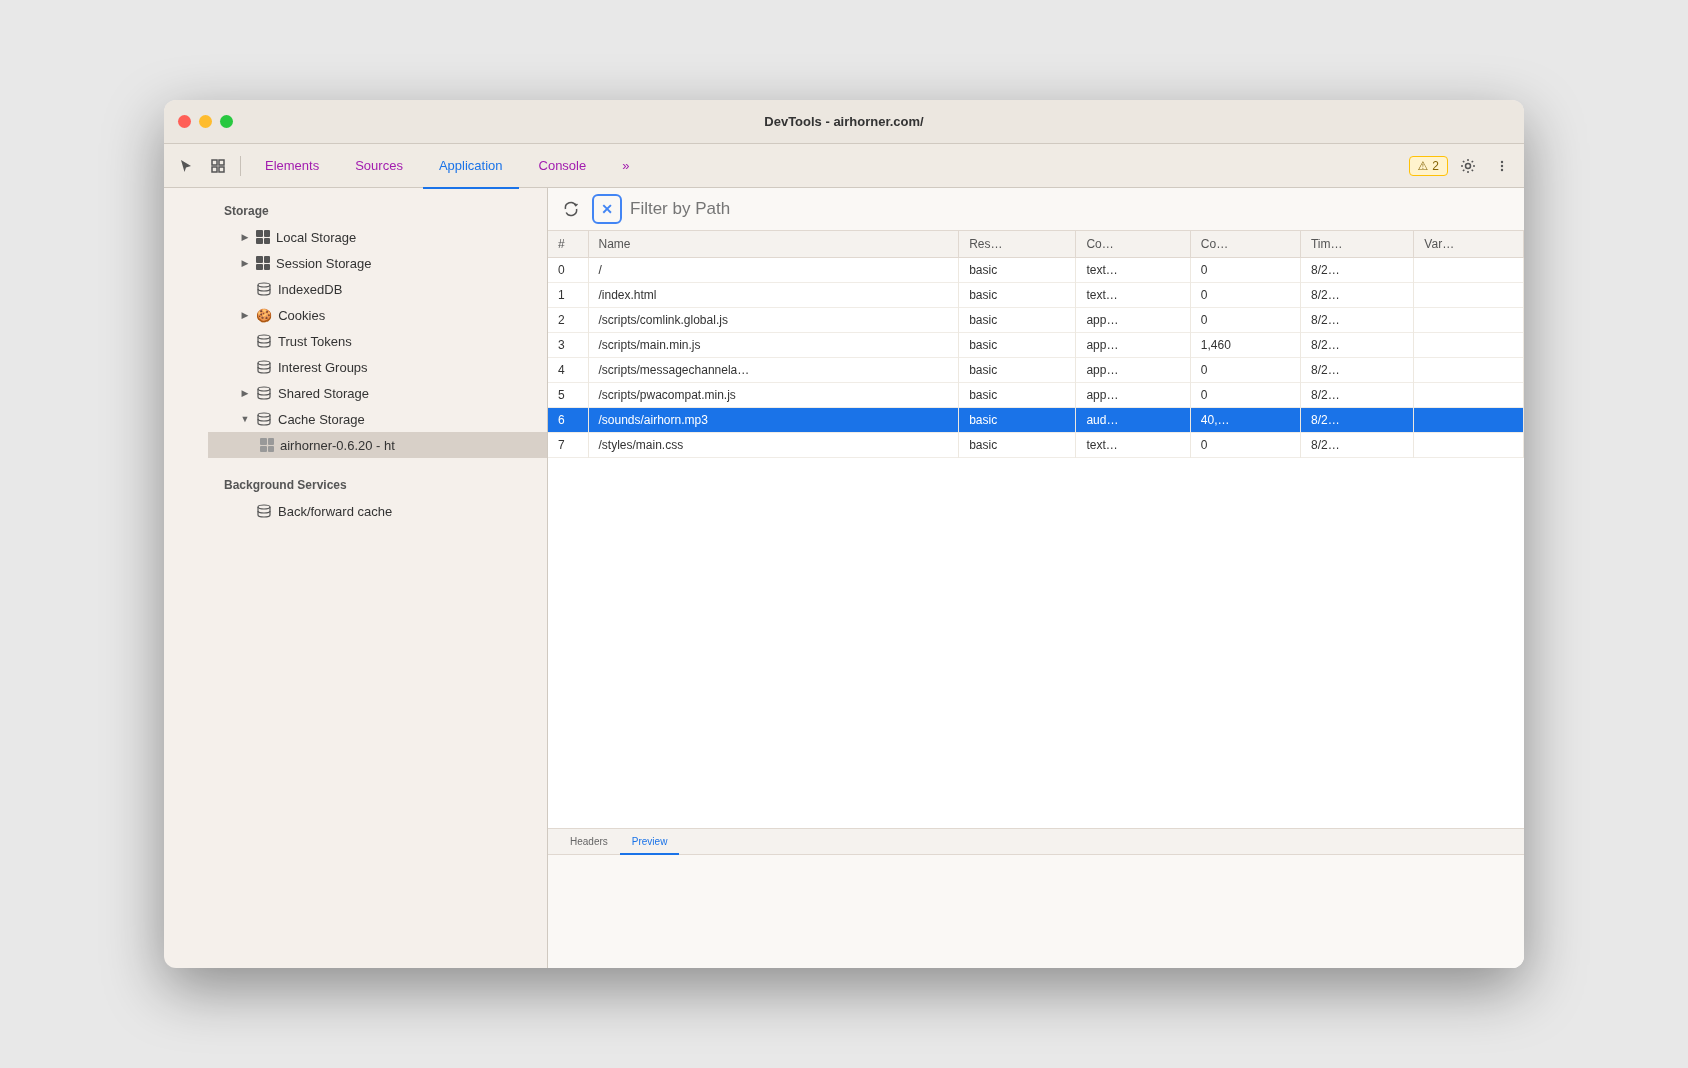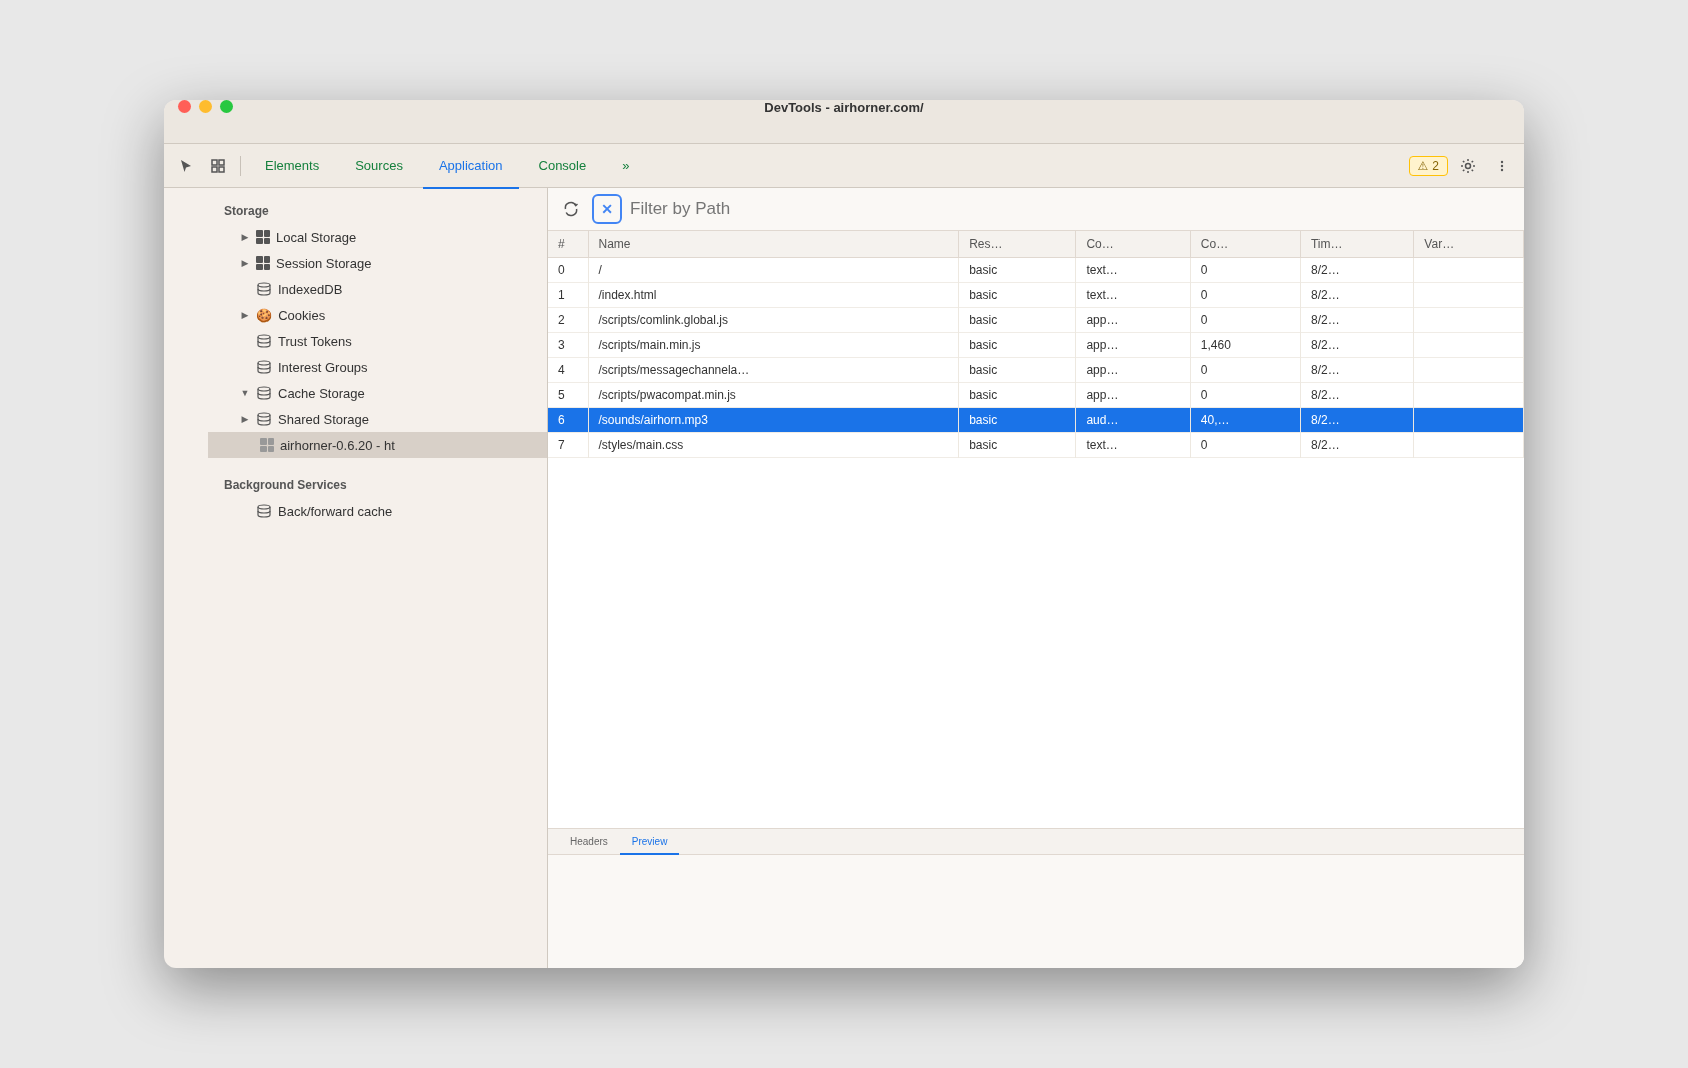--- a/index.html
+++ b/index.html
@@ -15,21 +15,21 @@
       width: 1360px;
       background: #f5f0eb;
       border-radius: 12px;
       box-shadow: 0 20px 60px rgba(0,0,0,0.4);
       overflow: hidden;
     }
     .titlebar {
       background: #ece7e0;
       height: 44px;
       display: flex;
-      align-items: flex-start;
+      align-items: center;
       padding: 0 14px;
       border-bottom: 1px solid #d0c9c0;
       position: relative;
     }
     .traffic-lights {
       display: flex;
       gap: 8px;
       align-items: center;
     }
     .traffic-light {
@@ -73,21 +73,21 @@
       height: 20px;
       background: #c8c1b8;
       margin: 0 4px;
     }
     .tab {
       padding: 0 16px;
       height: 44px;
       display: flex;
       align-items: center;
       font-size: 13px;
-      color: #15803d;
+      color: #a21caf;
       cursor: pointer;
       border-bottom: 2px solid transparent;
       position: relative;
       top: 1px;
     }
     .tab.active {
       color: #1a73e8;
       border-bottom: 2px solid #1a73e8;
       font-weight: 500;
     }
@@ -408,37 +408,37 @@
         <span style="width:10px"></span>
         <svg class="db-svg" viewBox="0 0 16 16">
           <ellipse cx="8" cy="4" rx="6" ry="2" stroke="#555" stroke-width="1.2" fill="none"></ellipse>
           <path d="M2 4v4c0 1.1 2.7 2 6 2s6-.9 6-2V4" stroke="#555" stroke-width="1.2" fill="none"></path>
           <path d="M2 8v4c0 1.1 2.7 2 6 2s6-.9 6-2V8" stroke="#555" stroke-width="1.2" fill="none"></path>
         </svg>
         <span>Interest Groups</span>
       </div>
 
       <div class="sidebar-item indent1">
+        <span class="arrow right"></span>
+        <svg class="db-svg" viewBox="0 0 16 16">
+          <ellipse cx="8" cy="4" rx="6" ry="2" stroke="#555" stroke-width="1.2" fill="none"></ellipse>
+          <path d="M2 4v4c0 1.1 2.7 2 6 2s6-.9 6-2V4" stroke="#555" stroke-width="1.2" fill="none"></path>
+          <path d="M2 8v4c0 1.1 2.7 2 6 2s6-.9 6-2V8" stroke="#555" stroke-width="1.2" fill="none"></path>
+        </svg>
+        <span>Shared Storage</span>
+      </div>
+
+      <div class="sidebar-item indent1">
         <span class="arrow down"></span>
         <svg class="db-svg" viewBox="0 0 16 16">
           <ellipse cx="8" cy="4" rx="6" ry="2" stroke="#555" stroke-width="1.2" fill="none"></ellipse>
           <path d="M2 4v4c0 1.1 2.7 2 6 2s6-.9 6-2V4" stroke="#555" stroke-width="1.2" fill="none"></path>
           <path d="M2 8v4c0 1.1 2.7 2 6 2s6-.9 6-2V8" stroke="#555" stroke-width="1.2" fill="none"></path>
         </svg>
         <span>Cache Storage</span>
-      </div>
-
-      <div class="sidebar-item indent1">
-        <span class="arrow right"></span>
-        <svg class="db-svg" viewBox="0 0 16 16">
-          <ellipse cx="8" cy="4" rx="6" ry="2" stroke="#555" stroke-width="1.2" fill="none"></ellipse>
-          <path d="M2 4v4c0 1.1 2.7 2 6 2s6-.9 6-2V4" stroke="#555" stroke-width="1.2" fill="none"></path>
-          <path d="M2 8v4c0 1.1 2.7 2 6 2s6-.9 6-2V8" stroke="#555" stroke-width="1.2" fill="none"></path>
-        </svg>
-        <span>Shared Storage</span>
       </div>
 
       <div class="sidebar-item selected" style="padding-left:52px">
         <div class="grid-icon">
             <span style="background:#999"></span>
             <span style="background:#999"></span>
             <span style="background:#999"></span>
             <span style="background:#999"></span>
           </div>
         <span>airhorner-0.6.20 - ht</span>

